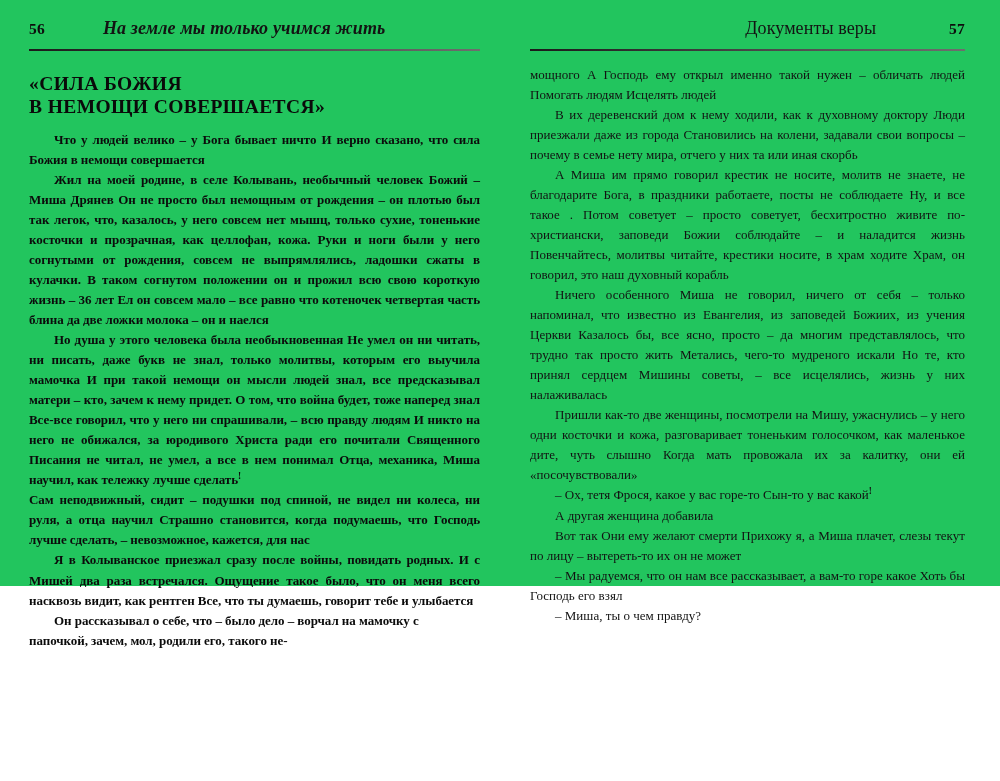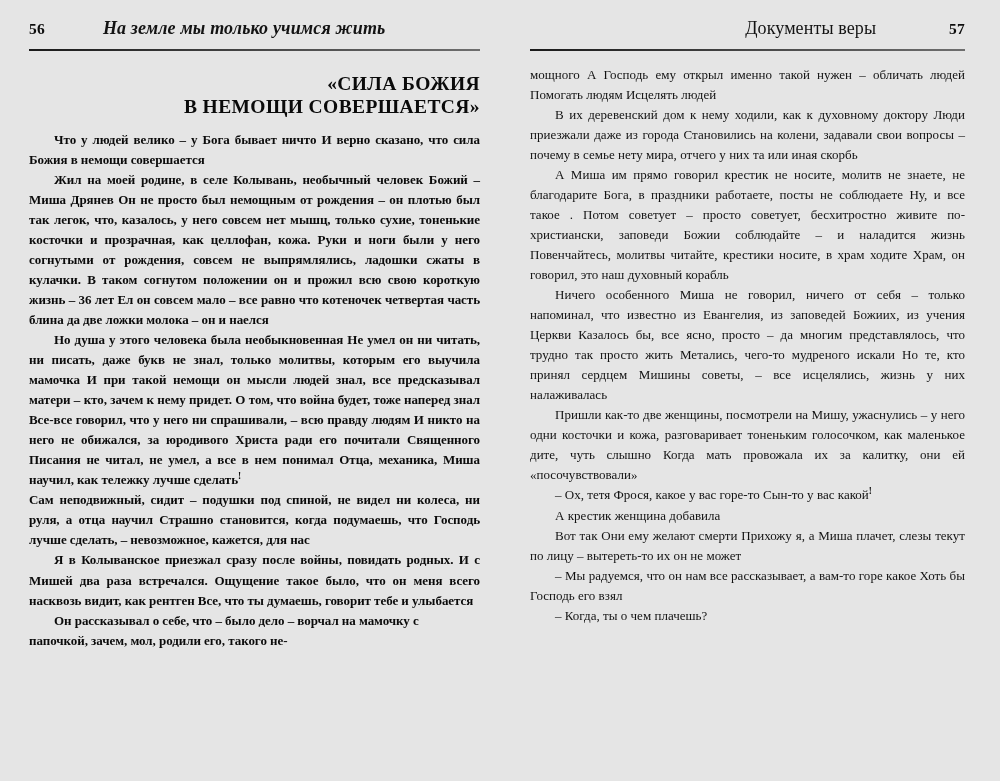--- a/index.html
+++ b/index.html
@@ -13,22 +13,22 @@
     height: 781px;
     overflow: hidden;
     font-family: "Liberation Serif", "DejaVu Serif", serif;
     color: #111111;
     -webkit-font-smoothing: antialiased;
   }
 
   .spread {
     position: relative;
     width: 1000px;
-    height: 781px;
-    background: #e5e5e5;
+    height: 586px;
+    background: #22c55e;
     display: flex;
     box-sizing: border-box;
   }
 
   .page {
     position: relative;
     box-sizing: border-box;
     height: 781px;
   }
 
@@ -87,21 +87,21 @@
   .rule {
     height: 1.5px;
     background: linear-gradient(to right, #1a1a1a, #4a4a4a 55%, #6e6e6e);
     margin-top: 1px;
   }
   .page-left .rule { width: 451px; }
   .page-right .rule { width: 435px; }
 
   
   .chapter-title {
-    text-align: right;
+    text-align: left;
     font-weight: bold;
     font-size: 19.5px;
     line-height: 23px;
     letter-spacing: 0.4px;
     margin: 21px 0 0 0;
     color: #0a0a0a;
   }
   .chapter-title .tl {
     display: block;
   }
@@ -185,20 +185,20 @@
     </div>
     <div class="rule"></div>
 
     <div class="column">
       <p class="para cont">мощного  А Господь ему открыл  именно такой нужен – обличать людей  Помогать людям  Исцелять людей</p>
       <p class="para">В их деревенский дом к нему ходили, как к духовному доктору  Люди приезжали даже из города  Становились на колени, задавали свои вопросы – почему в семье нету  мира, отчего у них та или иная скорбь</p>
       <p class="para">А Миша им прямо говорил  крестик не носите, молитв не знаете, не благодарите Бога, в праздники работаете, посты не соблюдаете   Ну, и все такое .  Потом советует – просто советует, бесхитростно  живите по-христиански, заповеди Божии соблюдайте – и наладится жизнь  Повенчайтесь, молитвы читайте, крестики носите, в храм ходите  Храм, он говорил, это наш духовный корабль</p>
       <p class="para">Ничего особенного Миша не говорил, ничего от себя – только напоминал, что известно из Евангелия, из заповедей Божиих, из учения Церкви  Казалось бы, все ясно, просто – да многим представлялось, что трудно так просто жить  Метались, чего-то мудреного искали  Но те, кто принял сердцем Мишины советы, – все исцелялись, жизнь у них налаживалась</p>
       <p class="para">Пришли как-то две женщины, посмотрели на Мишу, ужаснулись – у него одни косточки и кожа, разговаривает тоненьким голосочком, как маленькое дите, чуть слышно  Когда мать провожала их за калитку, они ей «посочувствовали»</p>
       <p class="para"><span>– Ох, тетя Фрося, какое у вас горе-то   Сын-то у вас какой</span><sup class="fnmark">!</sup></p>
-      <p class="para">А крестик женщина добавила</p>
+      <p class="para">А другая женщина добавила</p>
       <p class="para">Вот так  Они ему желают смерти  Прихожу я, а Миша плачет, слезы текут по лицу – вытереть-то их он не может</p>
       <p class="para">– Мы радуемся, что он нам все рассказывает, а вам-то горе какое  Хоть бы Господь его взял</p>
-      <p class="para">– Когда, ты о чем плачешь?</p>
+      <p class="para">– Миша, ты о чем правду?</p>
     </div>
   </div>
 
 </div>
 
 </body></html>

